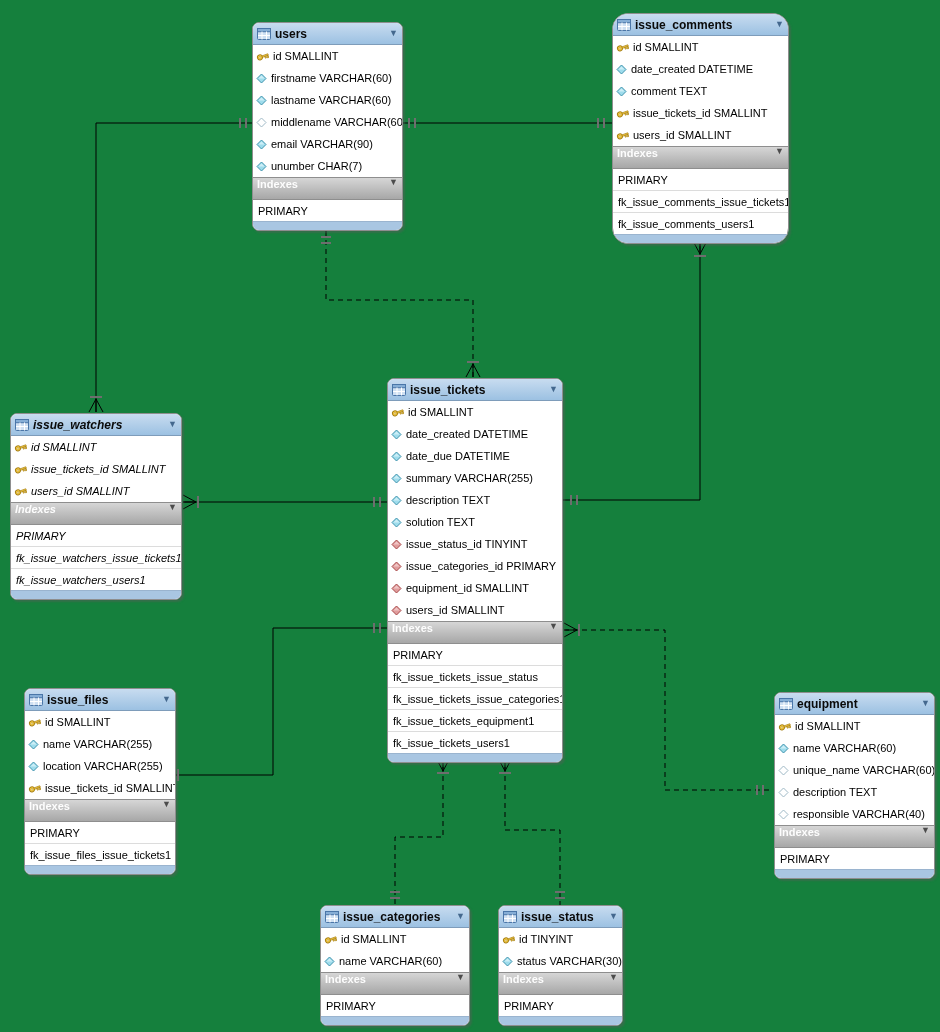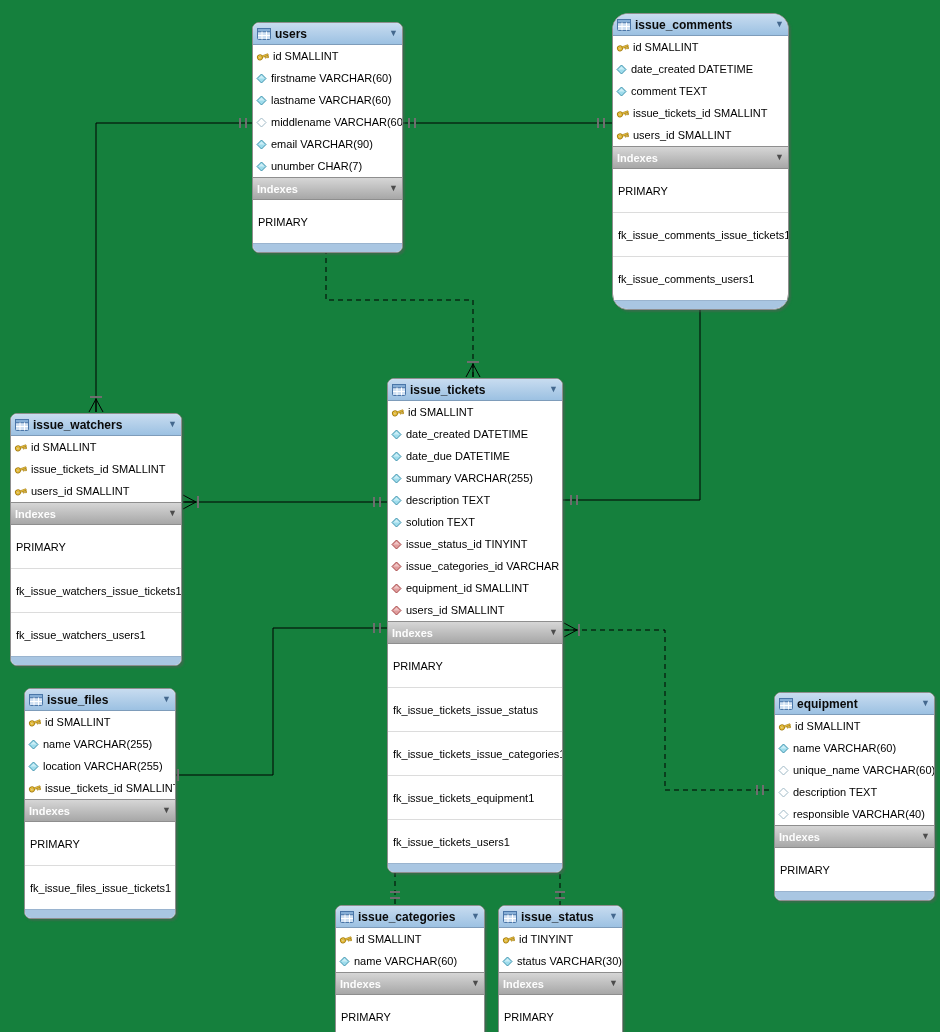--- a/index.html
+++ b/index.html
@@ -10,26 +10,26 @@
        border-radius:7px;box-shadow:2px 2px 2px rgba(90,90,90,.45);overflow:hidden;}
   .tbl-header{height:21px;display:flex;align-items:center;gap:4px;padding:0 4px;
        background:linear-gradient(#c8dcf0,#9cc1e2);border-bottom:1px solid #7e9cba;
        font-size:12px;font-weight:bold;color:#0a0a0a;white-space:nowrap;}
   .tbl-header .name{flex:1;overflow:hidden;}
   .t-icon{display:flex;align-items:center;}
   .arrow{font-size:9px;color:#44688e;line-height:1;}
   .cols .row{height:22px;display:flex;align-items:center;gap:4px;padding:0 3px;
        font-size:11px;color:#000;white-space:nowrap;overflow:hidden;}
   .cols .row .icn{display:flex;align-items:center;flex:0 0 auto;}
-  .idx-header{height:21px;display:flex;align-items:center;padding:0 4px;
+  .idx-header{height:21px;display:flex;align-items:flex-start;padding:0 4px;
        background:linear-gradient(#d6d6d6,#a7a7a7);border-top:1px solid #8e8e8e;
        border-bottom:1px solid #8e8e8e;color:#fdfdfd;font-weight:bold;font-size:11px;}
   .idx-header .label{flex:1;}
   .idx-header .arrow{color:#4c4c4c;}
-  .idx-rows .row{height:21px;display:flex;align-items:center;padding:11px 5px;font-size:11px;
+  .idx-rows .row{height:21px;display:flex;align-items:center;padding:0 5px;font-size:11px;
        color:#000;border-bottom:1px solid #dcdcdc;white-space:nowrap;overflow:hidden;}
   .idx-rows .row:last-child{border-bottom:none;}
   .tbl-footer{height:8px;background:#a9c6e2;border-top:1px solid #9ab4cf;}
 </style>
 </head>
 <body>
 
 <div id="canvas">
   <svg id="rel-layer" xmlns="http://www.w3.org/2000/svg" width="940" height="1032" viewBox="0 0 940 1032">
       <g>
@@ -402,21 +402,21 @@
             </span>
             <span>issue_status_id TINYINT</span>
           </div>
           <div class="row">
             <span class="icn">
               <svg width="11" height="11" viewBox="0 0 11 11">
                 <polygon points="5.5,1 10,5.5 5.5,10 1,5.5" fill="#e09c9c" stroke="#a84848"></polygon>
                 <polygon points="5.5,2.4 8.6,5.5 5.5,5.5 2.4,5.5" fill="#f0c6c6" stroke="none"></polygon>
               </svg>
             </span>
-            <span>issue_categories_id VARCHAR</span>
+            <span>issue_categories_id PRIMARY</span>
           </div>
           <div class="row">
             <span class="icn">
               <svg width="11" height="11" viewBox="0 0 11 11">
                 <polygon points="5.5,1 10,5.5 5.5,10 1,5.5" fill="#e09c9c" stroke="#a84848"></polygon>
                 <polygon points="5.5,2.4 8.6,5.5 5.5,5.5 2.4,5.5" fill="#f0c6c6" stroke="none"></polygon>
               </svg>
             </span>
             <span>equipment_id SMALLINT</span>
           </div>
@@ -436,21 +436,21 @@
         </div>
         <div class="idx-rows">
           <div class="row">PRIMARY</div>
           <div class="row">fk_issue_tickets_issue_status</div>
           <div class="row">fk_issue_tickets_issue_categories1</div>
           <div class="row">fk_issue_tickets_equipment1</div>
           <div class="row">fk_issue_tickets_users1</div>
         </div>
         <div class="tbl-footer"></div>
       </div>
-      <div class="tbl" style="left: 10px; top: 413px; width: 172px;">
+      <div class="tbl" style="left: 10px; top: 413px; width: 172px; font-style: italic;">
         <div class="tbl-header">
           <span class="t-icon">
             <svg width="14" height="12" viewBox="0 0 14 12">
               <rect x="0.5" y="0.5" width="13" height="11" rx="1" fill="#cfe0f2" stroke="#4a76a8"></rect>
               <rect x="0.5" y="0.5" width="13" height="3.2" fill="#86aed6" stroke="#4a76a8"></rect>
               <line x1="5" y1="3.5" x2="5" y2="11.5" stroke="#ffffff"></line>
               <line x1="9.5" y1="3.5" x2="9.5" y2="11.5" stroke="#ffffff"></line>
               <line x1="1" y1="7.5" x2="13" y2="7.5" stroke="#ffffff"></line>
             </svg>
           </span>
@@ -649,21 +649,21 @@
         </div>
         <div class="idx-header">
           <span class="label">Indexes</span>
           <span class="arrow">▼</span>
         </div>
         <div class="idx-rows">
           <div class="row">PRIMARY</div>
         </div>
         <div class="tbl-footer"></div>
       </div>
-      <div class="tbl" style="left: 320px; top: 905px; width: 150px; margin-left: 15px;">
+      <div class="tbl" style="left: 320px; top: 905px; width: 150px;">
         <div class="tbl-header">
           <span class="t-icon">
             <svg width="14" height="12" viewBox="0 0 14 12">
               <rect x="0.5" y="0.5" width="13" height="11" rx="1" fill="#cfe0f2" stroke="#4a76a8"></rect>
               <rect x="0.5" y="0.5" width="13" height="3.2" fill="#86aed6" stroke="#4a76a8"></rect>
               <line x1="5" y1="3.5" x2="5" y2="11.5" stroke="#ffffff"></line>
               <line x1="9.5" y1="3.5" x2="9.5" y2="11.5" stroke="#ffffff"></line>
               <line x1="1" y1="7.5" x2="13" y2="7.5" stroke="#ffffff"></line>
             </svg>
           </span>

